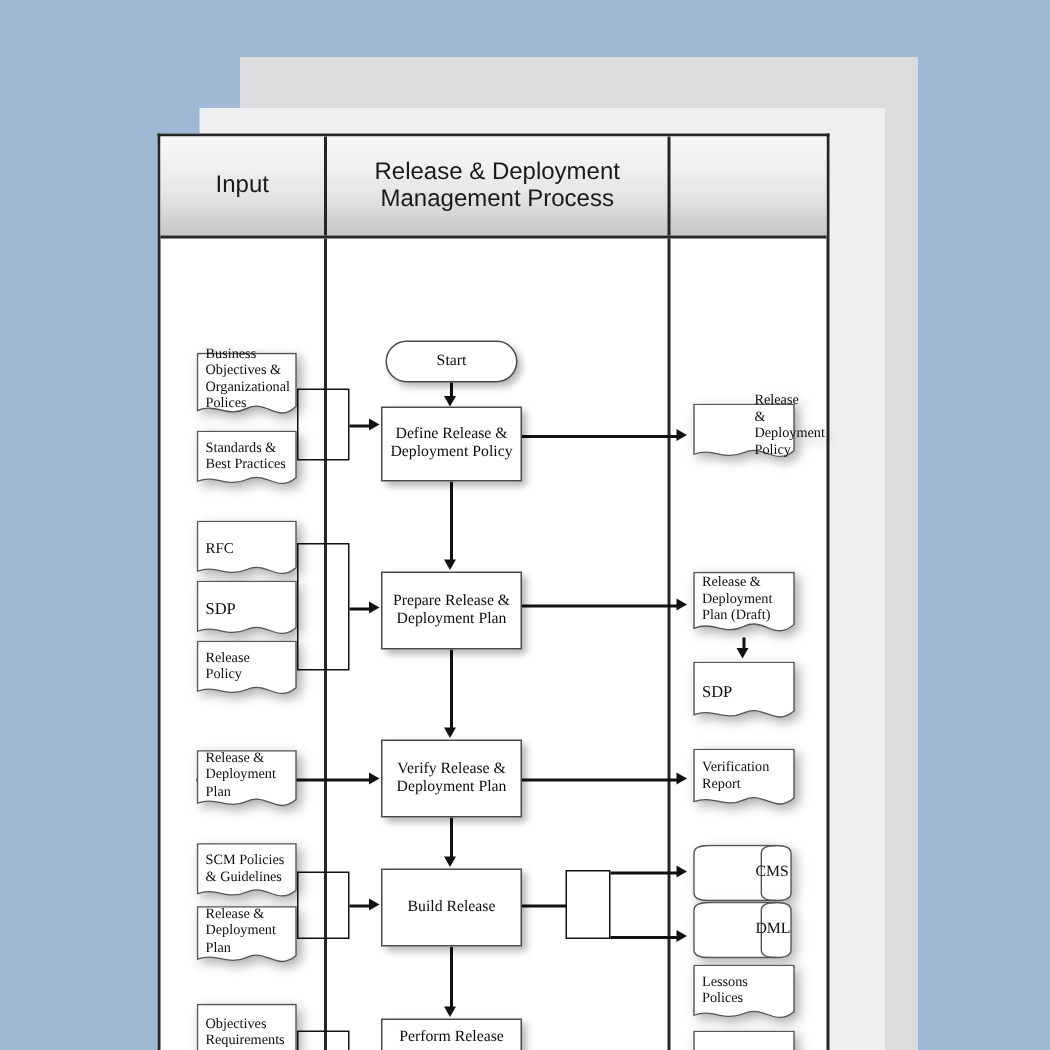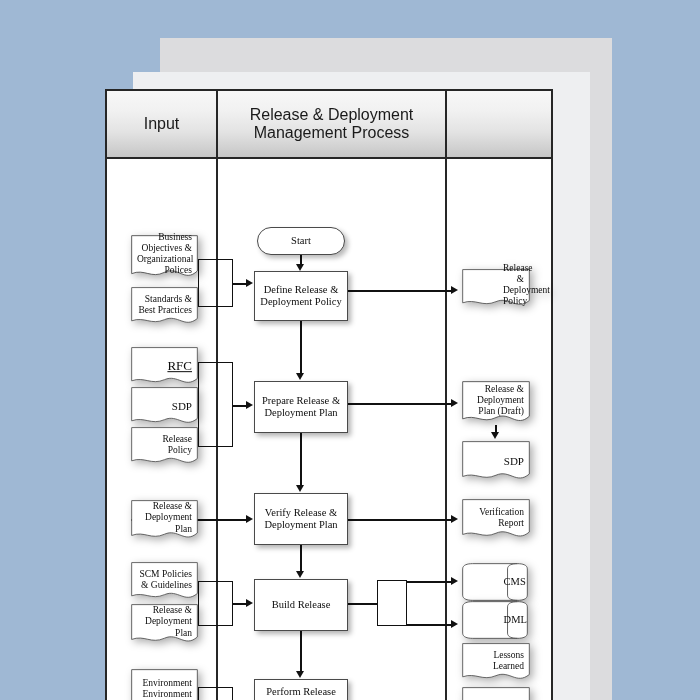--- a/index.html
+++ b/index.html
@@ -89,21 +89,21 @@
   
   .doc {
     background:transparent;
     filter:drop-shadow(3px 3px 4px rgba(0,0,0,0.33));
   }
   .doc > svg { position:absolute; left:0; top:0; width:100%; height:100%; z-index:0; }
   .doc > .lbl {
     position:relative; z-index:1;
     width:100%;
     padding:0 4px;
-    text-align:right;
+    text-align:left;
     transform:translateY(-12%);
   }
 
   
   .db { background:transparent; filter:drop-shadow(3px 3px 4px rgba(0,0,0,0.30));padding-left:44px; }
   .db > svg { position:absolute; left:0; top:0; width:100%; height:100%; z-index:0; }
   .db > .lbl { position:relative; z-index:1; width:100%; text-align:center; font-size:10.5px; }
 
   
   .conn { position:absolute; background:#111; z-index:2; }
@@ -164,21 +164,21 @@
       <svg viewBox="0 0 100 72" preserveAspectRatio="none">
           <path d="M1,1 H99 V54 C80,72 70,46 50,56 C30,66 20,50 1,58 Z" fill="#fff" stroke="#555" stroke-width="1.4"></path>
         </svg>
       <span class="lbl">Standards &amp; Best Practices</span>
     </div>
 
     <div class="node doc" style="left:24px; top:188px; width:67px; height:42px;">
       <svg viewBox="0 0 100 72" preserveAspectRatio="none">
           <path d="M1,1 H99 V54 C80,72 70,46 50,56 C30,66 20,50 1,58 Z" fill="#fff" stroke="#555" stroke-width="1.4"></path>
         </svg>
-      <span class="lbl" style="font-size:13px;text-decoration:underline;">RFC</span>
+      <span class="lbl" style="font-size:10px;">RFC</span>
     </div>
 
     <div class="node doc" style="left:24px; top:228px; width:67px; height:42px;">
       <svg viewBox="0 0 100 72" preserveAspectRatio="none">
           <path d="M1,1 H99 V54 C80,72 70,46 50,56 C30,66 20,50 1,58 Z" fill="#fff" stroke="#555" stroke-width="1.4"></path>
         </svg>
       <span class="lbl" style="font-size:11px;">SDP</span>
     </div>
 
     <div class="node doc" style="left:24px; top:268px; width:67px; height:42px;">
@@ -206,21 +206,21 @@
       <svg viewBox="0 0 100 72" preserveAspectRatio="none">
           <path d="M1,1 H99 V54 C80,72 70,46 50,56 C30,66 20,50 1,58 Z" fill="#fff" stroke="#555" stroke-width="1.4"></path>
         </svg>
       <span class="lbl">Release &amp; Deployment Plan</span>
     </div>
 
     <div class="node doc" style="left:24px; top:510px; width:67px; height:46px;">
       <svg viewBox="0 0 100 72" preserveAspectRatio="none">
           <path d="M1,1 H99 V54 C80,72 70,46 50,56 C30,66 20,50 1,58 Z" fill="#fff" stroke="#555" stroke-width="1.4"></path>
         </svg>
-      <span class="lbl">Environment Environment</span>
+      <span class="lbl">Objectives Requirements</span>
     </div>
 
     <div class="bracket" style="left:91px; top:100px; width:35px; height:48px;"></div>
     <div class="bracket" style="left:91px; top:203px; width:35px; height:85px;"></div>
     <div class="bracket" style="left:91px; top:422px; width:35px; height:45px;"></div>
     <div class="bracket" style="left:91px; top:528px; width:35px; height:45px;"></div>
 
     <div class="node proc" style="left:147px; top:112px; width:94px; height:50px;">
       <span>Define Release &amp; Deployment Policy</span>
     </div>
@@ -316,21 +316,21 @@
           <path d="M1,9 C1,3 8,1 16,1 H84 C92,1 99,3 99,9 V49 C99,55 92,57 84,57 H16 C8,57 1,55 1,49 Z" fill="#fff" stroke="#555" stroke-width="1.4"></path>
           <path d="M84,1 C76,1 69,3 69,9 V49 C69,55 76,57 84,57" fill="none" stroke="#555" stroke-width="1.4"></path>
         </svg>
       <span class="lbl" style="transform:translateX(-12%)">DML</span>
     </div>
 
     <div class="node doc" style="left:355px; top:484px; width:68px; height:42px;">
       <svg viewBox="0 0 100 72" preserveAspectRatio="none">
           <path d="M1,1 H99 V54 C80,72 70,46 50,56 C30,66 20,50 1,58 Z" fill="#fff" stroke="#555" stroke-width="1.4"></path>
         </svg>
-      <span class="lbl">Lessons Learned</span>
+      <span class="lbl">Lessons Polices</span>
     </div>
 
     <div class="node doc" style="left:355px; top:528px; width:68px; height:44px;">
       <svg viewBox="0 0 100 72" preserveAspectRatio="none">
           <path d="M1,1 H99 V54 C80,72 70,46 50,56 C30,66 20,50 1,58 Z" fill="#fff" stroke="#555" stroke-width="1.4"></path>
         </svg>
 
     </div>
 
     <div class="conn h" style="left:241px; top:131px; width:106px;"></div>

